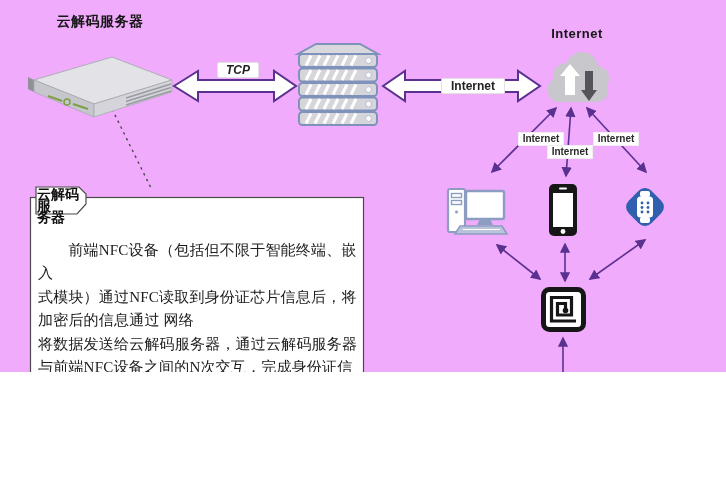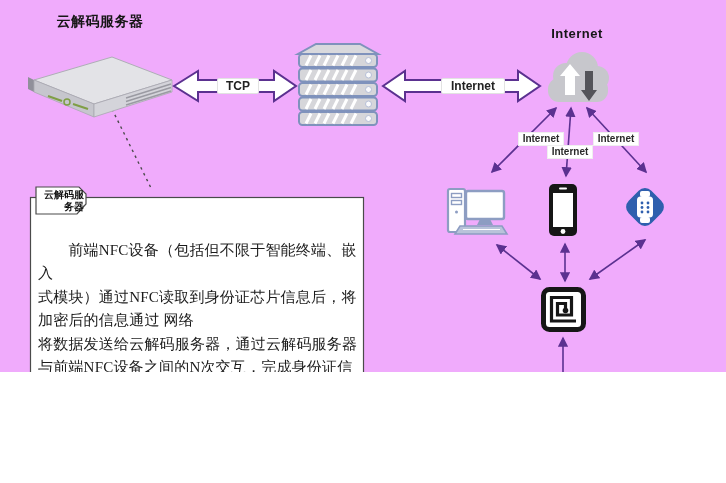--- a/index.html
+++ b/index.html
@@ -6,21 +6,21 @@
   #stage{position:relative;width:726px;height:372px;background:#f0abfc;overflow:hidden;
          font-family:"Liberation Sans","DejaVu Sans",sans-serif;color:#1c1c1c;padding-left:31px;}
   #diagram-svg{position:absolute;left:0;top:0;z-index:1;}
   .lbl{position:absolute;z-index:3;}
   .heading{font-weight:bold;font-size:14px;text-align:center;color:#161616;letter-spacing:.5px;}
   .link-chip{font-size:12px;font-weight:bold;color:#222;background:#fff;border:1px solid #e2e2e2;
              text-align:center;line-height:14px;padding:0 2px;border-radius:2px;}
   .link-chip-sm{font-size:10px;font-weight:bold;color:#2a2a2a;background:#fff;
                 text-align:center;line-height:12px;padding:0 1px;box-shadow:0 0 0 1px #efefef;}
   .icon-label{font-size:14px;font-weight:bold;color:#232323;letter-spacing:.5px;}
-  .tab-label{font-size:10px;font-weight:bold;color:#111;text-align:right;line-height:11.5px;
+  .tab-label{font-size:14px;font-weight:bold;color:#111;text-align:left;line-height:11.5px;
              white-space:pre-line;}
   .body-text{font-family:"Liberation Serif","DejaVu Serif",serif;font-size:15px;line-height:23.4px;
              color:#1b1b1b;white-space:pre-line;letter-spacing:.2px;text-align:left;}
 </style>
 </head>
 <body>
 
 <div id="stage">
 
   <svg id="diagram-svg" width="726" height="483" viewBox="0 0 726 483">
@@ -158,21 +158,21 @@
       <circle cx="580" cy="427" r="10.5" fill="#ffffff" stroke="#161616" stroke-width="5"></circle>
       <path d="M562,456 C565,440 595,440 598,456 Z" fill="#ffffff" stroke="#161616" stroke-width="5"></path>
     </g>
   </svg>
 
   <div class="lbl heading" style="left:30px;top:13px;width:140px;">云解码服务器</div>
 
 
   <div class="lbl heading" style="left:537px;top:26px;width:80px;font-size:13px;">Internet</div>
 
-  <div class="lbl link-chip" style="left:217px;top:78px;width:36px;">TCP</div>
+  <div class="lbl link-chip" style="left:217px;top:62px;width:36px;font-style:italic;">TCP</div>
 
   <div class="lbl link-chip" style="left:441px;top:78px;width:58px;">Internet</div>
 
   <div class="lbl link-chip-sm" style="left:519px;top:133px;width:42px;">Internet</div>
 
   <div class="lbl link-chip-sm" style="left:548px;top:146px;width:42px;">Internet</div>
 
   <div class="lbl link-chip-sm" style="left:594px;top:133px;width:42px;">Internet</div>
 
 

